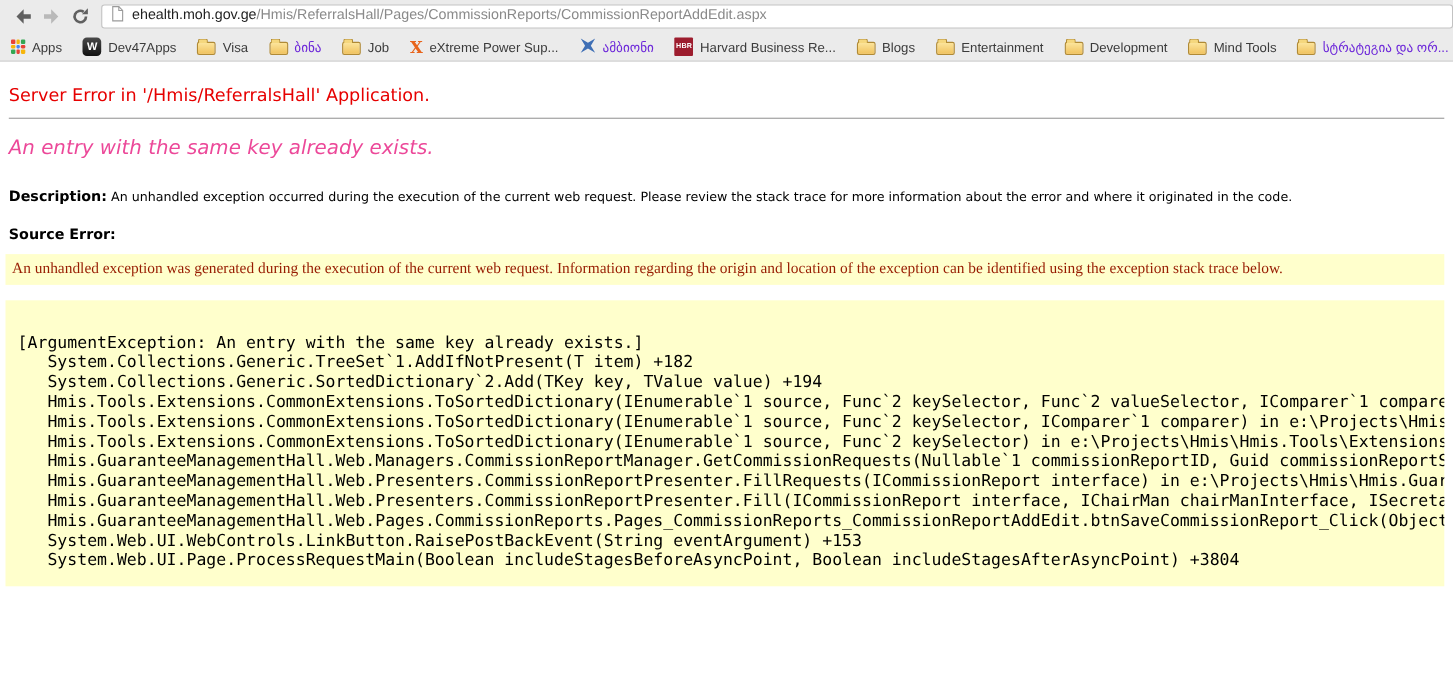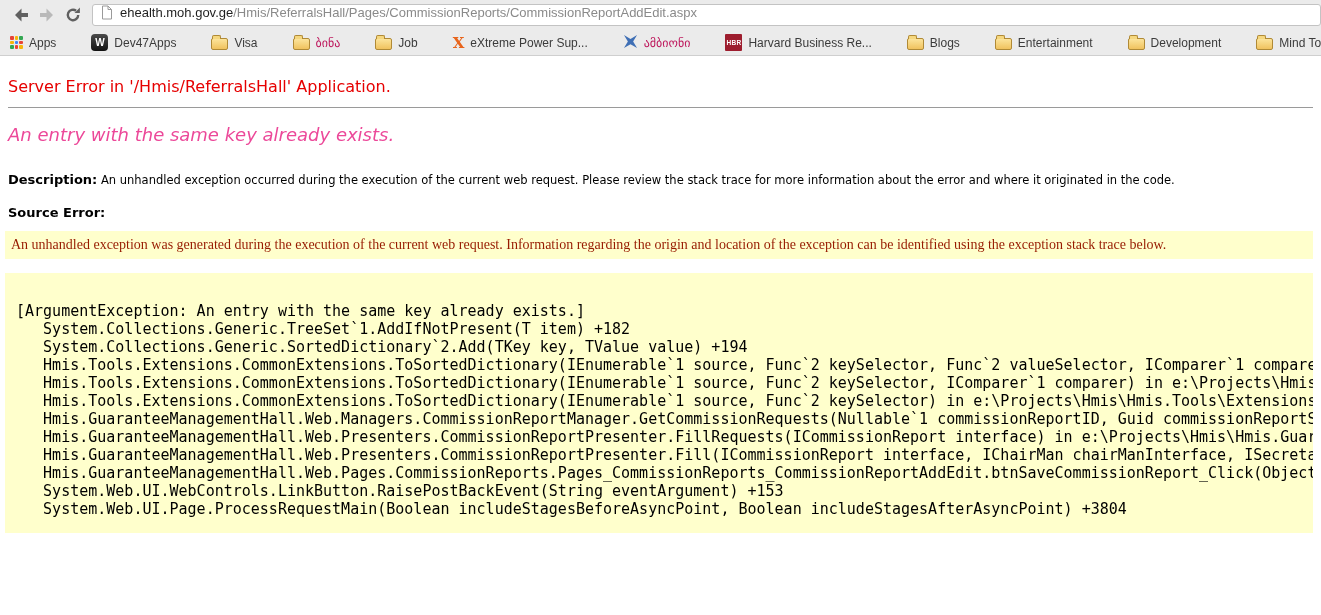--- a/index.html
+++ b/index.html
@@ -16,25 +16,25 @@
     flex: 1; height: 22px; margin-left: 6px;
     background: #fff; border: 1px solid #c3c3c3; border-radius: 3px;
     display: flex; align-items: flex-start; padding: 0 8px; overflow: hidden;
   }
   .omnibox .url { font-size: 13px; white-space: nowrap; margin-left: 7px; }
   .url-domain { color: #1f1f1f; }
   .url-path { color: #8a8a8a; }
 
   .bookmarks-bar {
     height: 26px; background: #ebebeb; border-bottom: 1px solid #cfcfcf;
-    display: flex; align-items: center; padding: 0 10px; gap: 35px;
+    display: flex; align-items: center; padding: 0 10px; gap: 19px;
     font-size: 12px; color: #3b3b3b; overflow: hidden; white-space: nowrap;
   }
   .bm-item { display: flex; align-items: center; gap: 6px; flex: none; cursor: default; }
-  .bm-label.geo { color: #be185d; text-align: right; }
+  .bm-label.geo { color: #6d28d9; text-align: right; }
 
   .apps-grid { width: 13px; height: 13px; display: grid; grid-template-columns: repeat(3, 1fr); gap: 1px; flex: none; }
   .apps-grid i { display: block; border-radius: 1px; }
 
   .ic-folder { width: 17px; height: 12px; position: relative; flex: none; margin-top: 2px;
     background: linear-gradient(#fce49b, #f0c25e); border: 1px solid #b08a36; border-radius: 2px; }
   .ic-folder::before { content: ""; position: absolute; top: -4px; left: 0px; width: 7px; height: 3px;
     background: #f5d77e; border: 1px solid #b08a36; border-bottom: none; border-radius: 2px 2px 0 0; }
 
   .ic-dev47 { width: 17px; height: 17px; border-radius: 4px; background: linear-gradient(#4a4a4a, #111);

